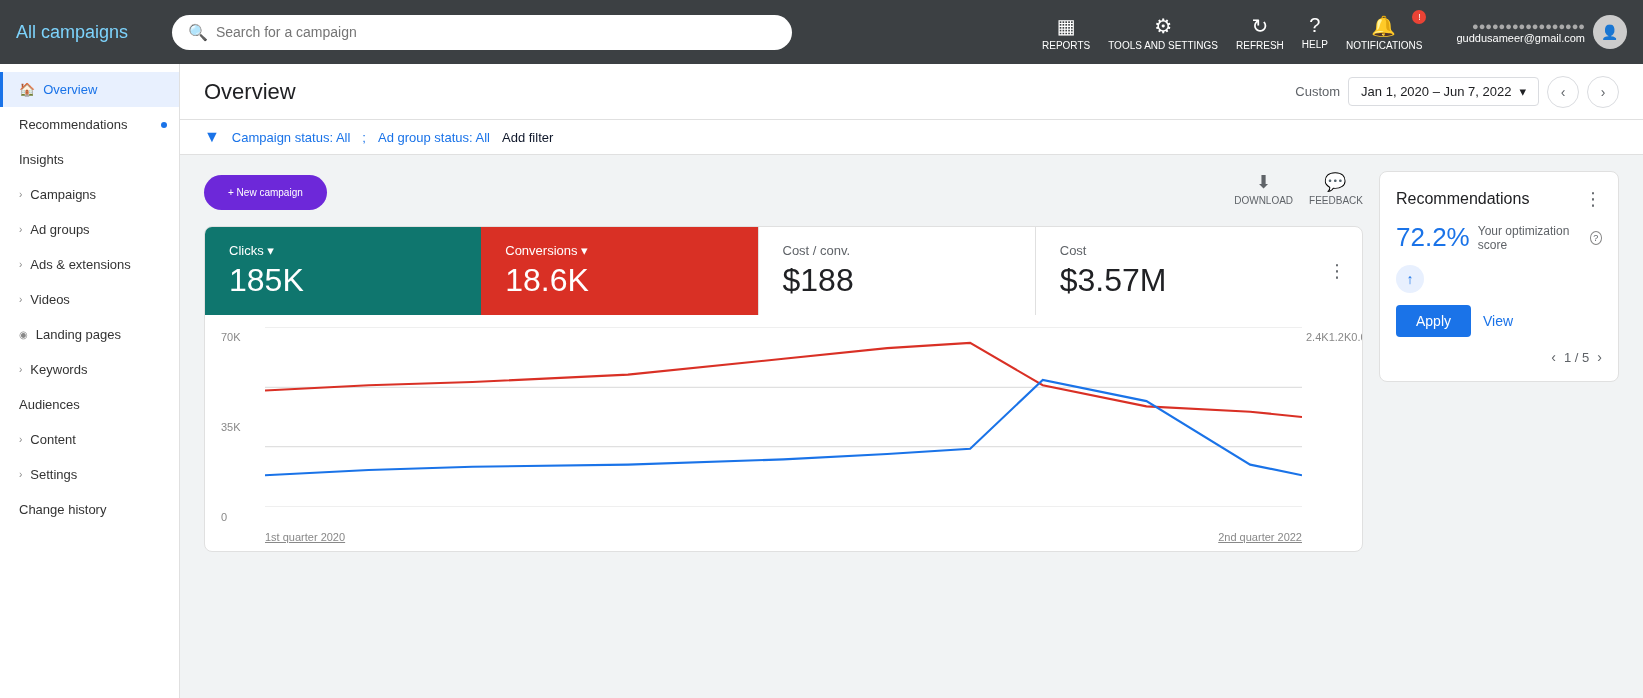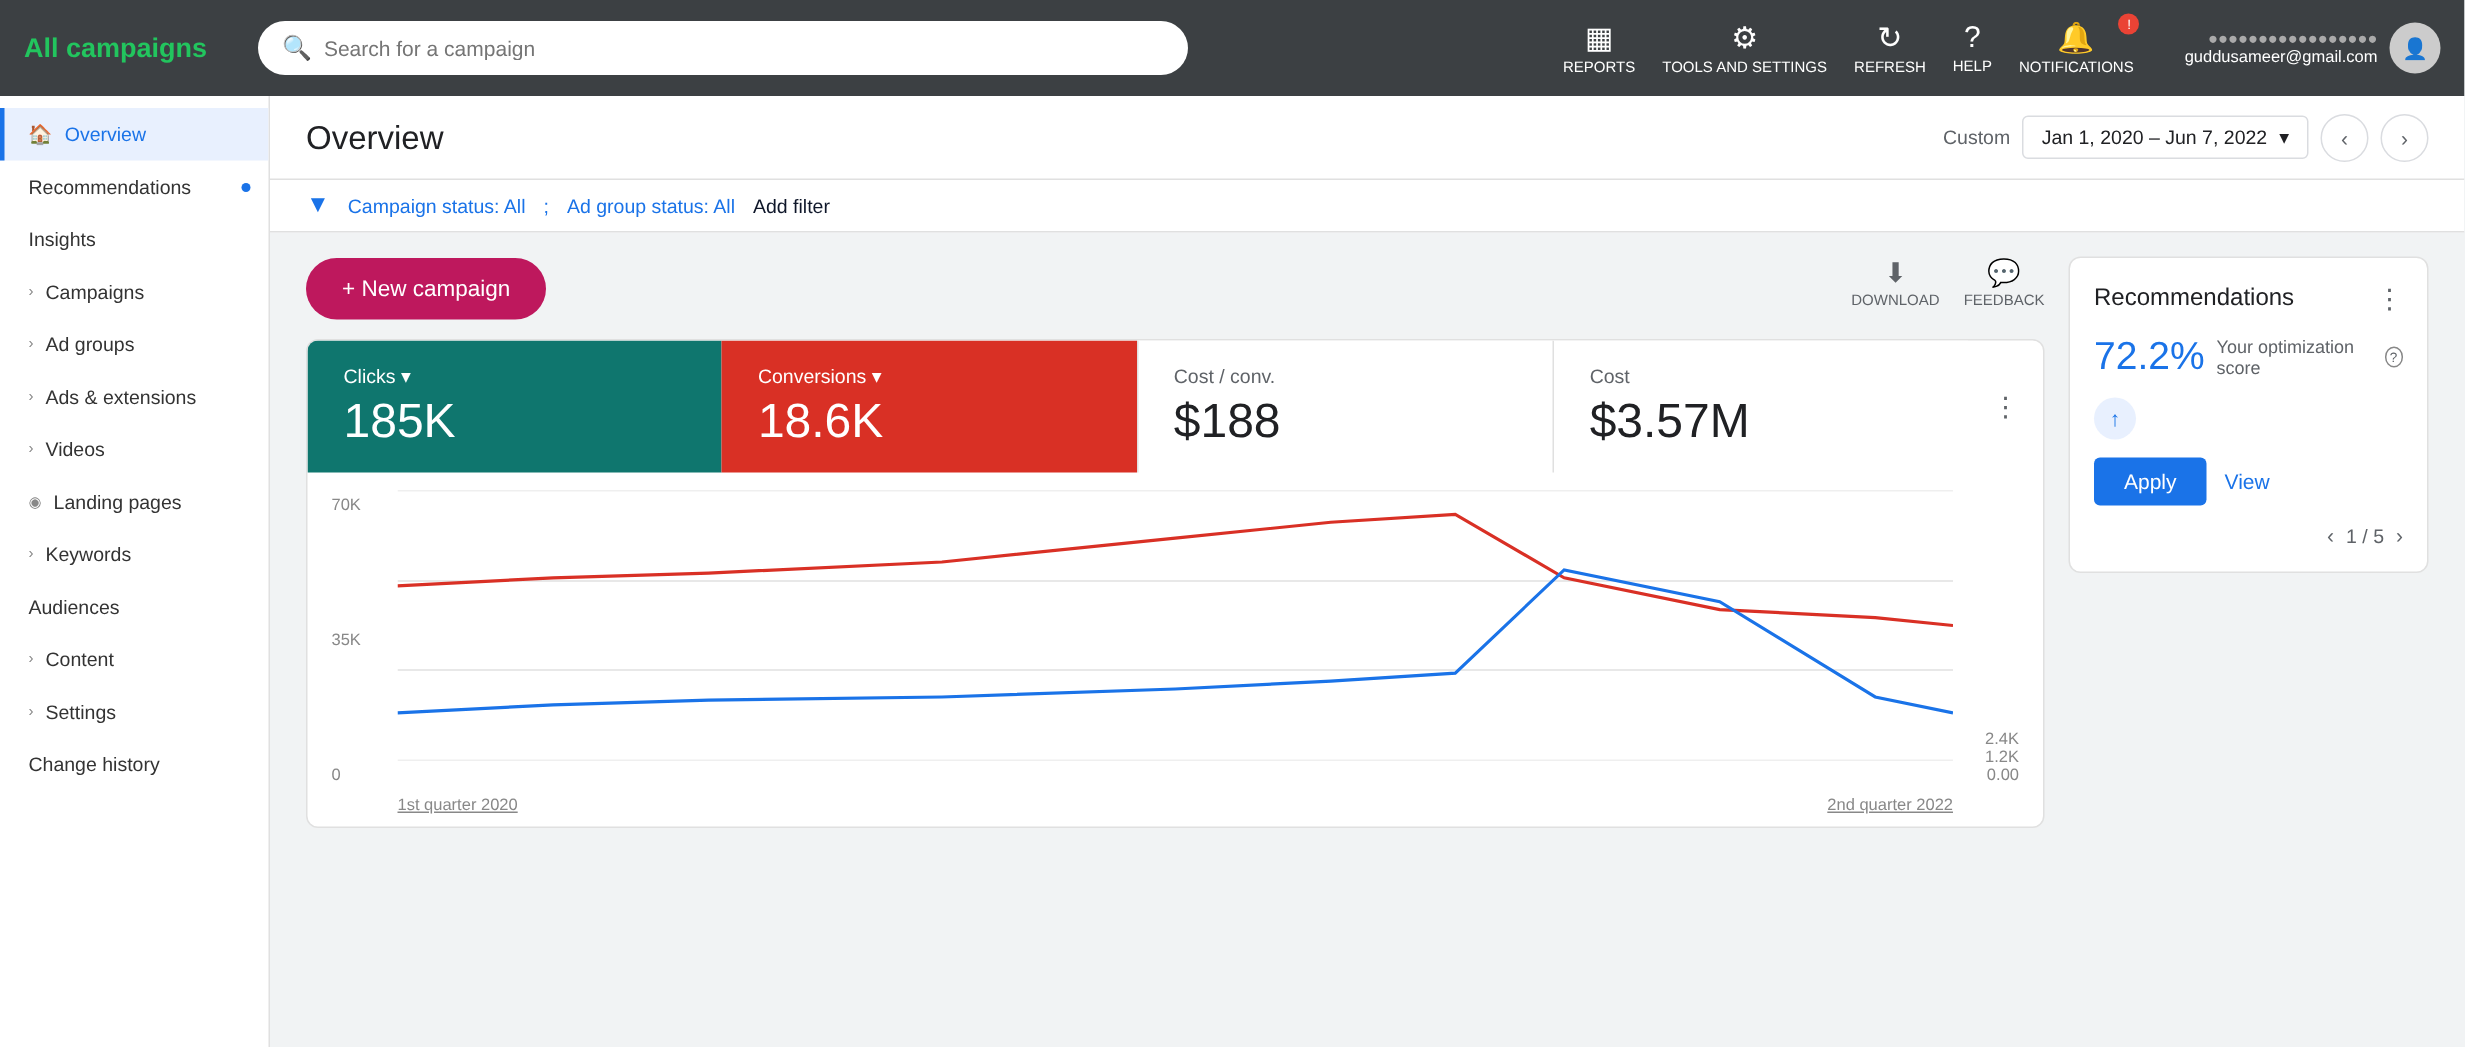--- a/index.html
+++ b/index.html
@@ -5,21 +5,21 @@
     * { box-sizing: border-box; margin: 0; padding: 0; }
     body { font-family: 'Arial', sans-serif; background: #f1f3f4; height: 698px; overflow: hidden; }
 
     
     .top-header {
       display: flex; align-items: center;
       background: #3c4043; height: 64px;
       padding: 0 16px; gap: 16px;
     }
     .app-title {
-      color: #22c55e; font-size: 18px; font-weight: 700;
+      color: #7dd3fc; font-size: 18px; font-weight: 400;
       white-space: nowrap; min-width: 140px;
     }
     .search-bar {
       flex: 1; max-width: 620px;
       display: flex; align-items: center;
       background: #fff; border-radius: 24px;
       padding: 8px 16px; gap: 8px;
     }
     .search-bar input {
       border: none; outline: none; font-size: 14px; width: 100%; color: #555;
@@ -117,22 +117,22 @@
     .main-content {
       flex: 1; padding: 16px 24px; overflow: auto;
       display: flex; gap: 16px;
     }
     .left-panel { flex: 1; display: flex; flex-direction: column; gap: 12px; }
     .right-panel { width: 240px; }
 
     
     .new-campaign-btn {
       display: inline-flex; align-items: center; gap: 8px;
-      background: #be185d; color: #fff; border: none; border-radius: 24px;
-      padding: 12px 24px; font-size: 15px; font-weight: 500; cursor: pointer;
+      background: #6d28d9; color: #fff; border: none; border-radius: 24px;
+      padding: 12px 24px; font-size: 10px; font-weight: 500; cursor: pointer;
       width: fit-content;
     }
 
     
     .metrics-card {
       background: #fff; border-radius: 8px; border: 1px solid #e0e0e0;
       overflow: hidden;
     }
     .metrics-header {
       display: flex; align-items: stretch;
@@ -160,21 +160,21 @@
       position: relative;
     }
     .chart-container { position: relative; height: 200px; width: 100%; }
     .chart-labels-left {
       position: absolute; left: 0; top: 0; bottom: 0; width: 40px;
       display: flex; flex-direction: column; justify-content: space-between;
       font-size: 11px; color: #888; padding: 4px 0;
     }
     .chart-labels-right {
       position: absolute; right: 0; top: 0; bottom: 0; width: 40px;
-      display: flex; flex-direction: column; justify-content: flex-end;
+      display: flex; flex-direction: row; justify-content: flex-start;
       font-size: 11px; color: #888; padding: 4px 0;
       text-align: right;
     }
     .chart-svg-wrap {
       position: absolute; left: 44px; right: 44px; top: 0; bottom: 20px;
     }
     .chart-x-labels {
       display: flex; justify-content: space-between;
       font-size: 11px; color: #888; margin-top: 4px;
       padding: 0 44px;

